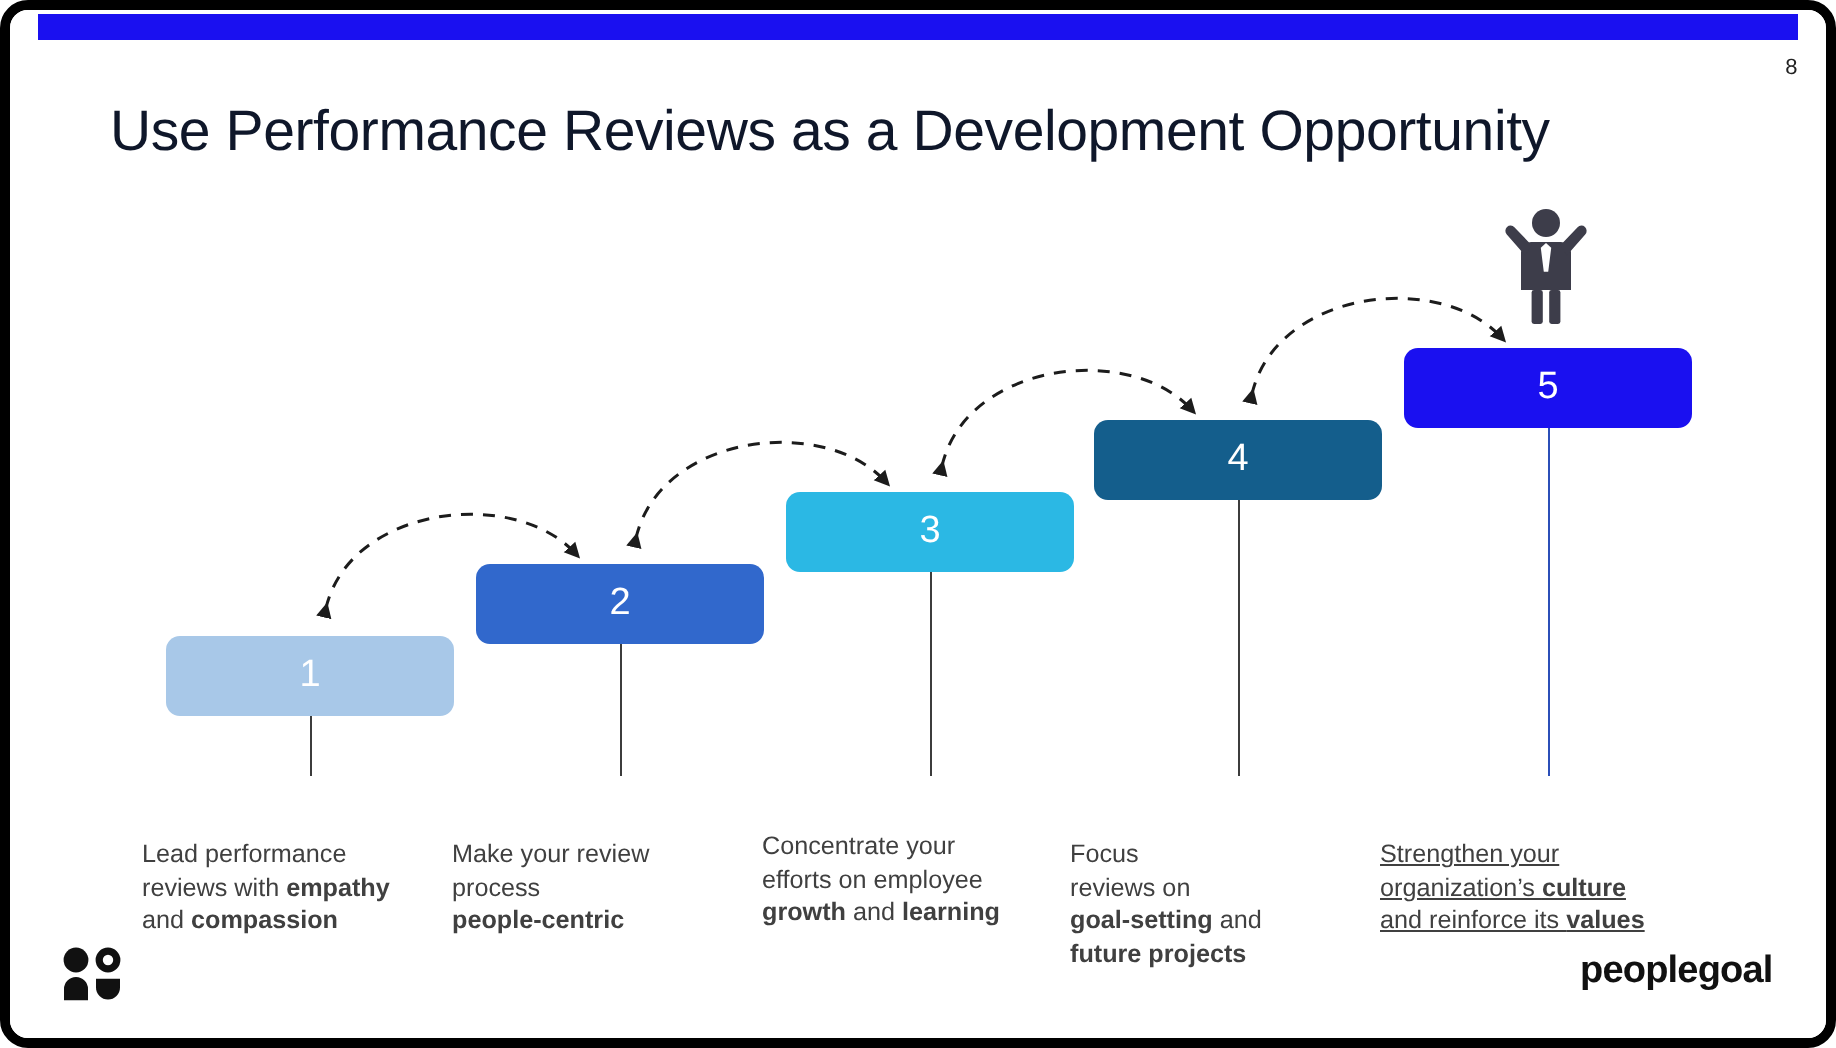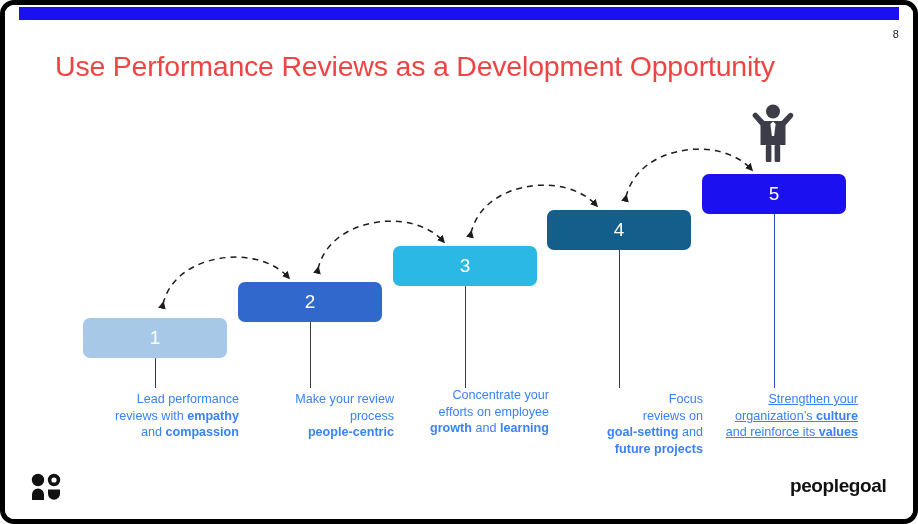--- a/index.html
+++ b/index.html
@@ -60,21 +60,21 @@
   }
 
   
   .slide-title {
     position: absolute;
     left: 50px;
     top: 45px;
     width: 820px;
     font-size: 28.5px;
     font-weight: 400;
-    color: #ef4444;
+    color: #0f172a;
     letter-spacing: -0.2px;
     white-space: nowrap;
   }
 
   
   .steps-layer {
     position: absolute;
     left: 0;
     top: 0;
     width: 908px;
@@ -105,24 +105,25 @@
   .step-connector {
     position: absolute;
     width: 1px;
     background: #3c3c3c;
   }
 
   
   .caption {
     position: absolute;
     width: 168px;
-    text-align: right;
+    text-align: left;
     font-size: 12.6px;
     line-height: 16.5px;
-    color: #3b82f6;
+    color: #404040;
+    margin-top: 28px;
   }
   .caption b { font-weight: 700; }
 
   
   .person-icon {
     position: absolute;
     left: 745px;
     top: 97px;
     width: 46px;
     height: 62px;

